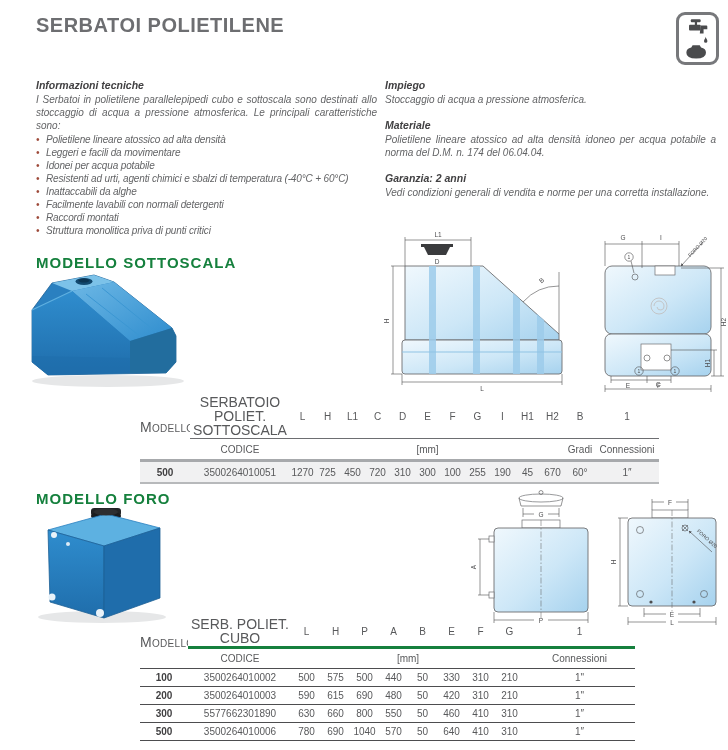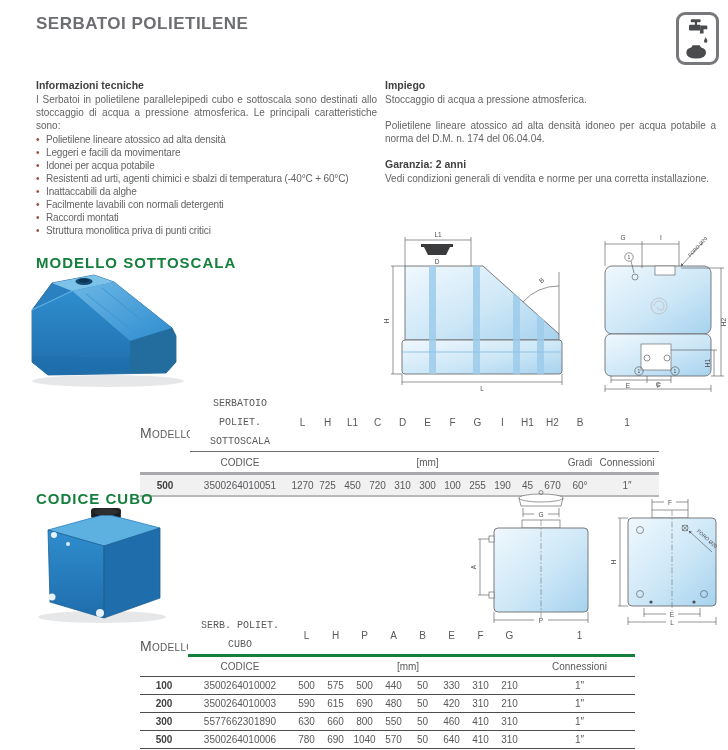--- a/index.html
+++ b/index.html
@@ -1,36 +1,36 @@
 <!DOCTYPE html>
 <html><head>
 <meta charset="utf-8">
 <style>
   html,body{margin:0;padding:0;background:#fff;}
   #page{position:relative;width:728px;height:750px;background:#ffffff;overflow:hidden;
         font-family:"Liberation Sans",sans-serif;color:#636466;}
-  .h1{position:absolute;left:36px;top:14px;font-size:17px;font-weight:bold;color:#6d6e71;letter-spacing:.5px;margin:0;}
+  .h1{position:absolute;left:36px;top:14px;font-size:20px;font-weight:bold;color:#6d6e71;letter-spacing:.5px;margin:0;}
   .tapbox{position:absolute;left:676px;top:12px;width:43px;height:53px;border:3px solid #77787b;
           border-radius:9px;box-sizing:border-box;display:flex;align-items:center;justify-content:center;}
-  .col{position:absolute;font-size:10px;line-height:13px;color:#636466;}
+  .col{position:absolute;font-size:10px;line-height:13px;color:#636466;font-style:italic;}
   #colL{left:36px;top:79px;width:341px;}
   #colR{left:385px;top:79px;width:331px;}
   .bh{font-weight:bold;color:#414042;font-size:10.5px;margin:0 0 1px 0;}
   .col p{margin:0;text-align:justify;}
   .blk{margin:0 0 13px 0;}
   ul.bl{list-style:none;margin:1px 0 0 0;padding:0;}
   ul.bl li{position:relative;padding-left:10px;letter-spacing:-.15px;}
   ul.bl li::before{content:"•";position:absolute;left:0;top:0;color:#9e4a3a;}
   .mh{position:absolute;left:36px;font-size:15px;font-weight:bold;color:#15803d;letter-spacing:1px;margin:0;}
   #mh1{top:254px;} #mh2{top:490px;}
   .absvg{position:absolute;}
   table.spec{position:absolute;border-collapse:collapse;table-layout:fixed;font-size:10px;color:#58595b;}
   table.spec td{text-align:center;padding:0;vertical-align:middle;overflow:hidden;}
   .mod{font-variant:small-caps;font-size:14px;letter-spacing:.3px;}
-  .prod{font-size:10px;line-height:19px;font-family:Liberation Mono, monospace;}
+  .prod{font-size:14px;line-height:14px;}
   .bold{font-weight:bold;color:#414042;}
   #t1{left:140px;top:394px;width:519px;}
   #t1 tr.r1 td{height:44px;}
   #t1 tr.r1 td.u{border-bottom:1px solid #6d6e71;}
   #t1 tr.r2 td{height:20px;}
   #t1 tr.r3 td{height:20px;background:#f1f1f2;border-top:3px solid #a7a9ac;border-bottom:2px solid #b7b9bb;}
   #t2{left:140px;top:616px;width:495px;}
   #t2 tr.r1 td{height:30px;}
   #t2 tr.r1 td.u{border-bottom:3px solid #15803d;}
   #t2 tr.r2 td{height:19px;border-bottom:1px solid #4d4d4f;}
@@ -96,20 +96,21 @@
       <li>Struttura monolitica priva di punti critici</li>
     </ul>
   </section>
 
   <section class="col" id="colR">
     <div class="blk">
       <h2 class="bh">Impiego</h2>
       <p>Stoccaggio di acqua a pressione atmosferica.</p>
     </div>
     <div class="blk">
+      <h2 class="bh">Materiale</h2>
       <p>Polietilene lineare atossico ad alta densità idoneo per acqua potabile a norma del D.M. n. 174 del 06.04.04.</p>
     </div>
     <div class="blk">
       <h2 class="bh">Garanzia: 2 anni</h2>
       <p>Vedi condizioni generali di vendita e norme per una corretta installazione.</p>
     </div>
   </section>
 
   <h2 class="mh" id="mh1">MODELLO SOTTOSCALA</h2>
 
@@ -277,21 +278,21 @@
       <td>255</td>
       <td>190</td>
       <td>45</td>
       <td>670</td>
       <td>60°</td>
       <td>1″</td>
     </tr>
   </tbody>
     </table>
 
-  <h2 class="mh" id="mh2">CODICE CUBO</h2>
+  <h2 class="mh" id="mh2">MODELLO FORO</h2>
 
   <svg class="absvg" style="left:24px;top:504px" width="152" height="122" viewBox="0 0 152 122">
     <ellipse cx="78" cy="113" rx="64" ry="6" fill="#e6e7e8"></ellipse>
     <rect x="67" y="4" width="30" height="8" rx="3" fill="#222325"></rect>
     <ellipse cx="82" cy="12" rx="15" ry="5" fill="#1b1c1e"></ellipse>
     <polygon points="24,26 82,10 136,24 80,42" fill="#5db1e1" stroke="#2a80c0" stroke-width="0.8"></polygon>
     <polygon points="24,26 80,42 80,114 26,98" fill="url(#gFront)" stroke="#1d5f94" stroke-width="0.8"></polygon>
     <polygon points="80,42 136,24 136,94 80,114" fill="#1f6dab" stroke="#1d5f94" stroke-width="0.8"></polygon>
     <ellipse cx="82" cy="8" rx="12" ry="3.5" fill="#2d2e30"></ellipse>
     <circle cx="30" cy="31" r="3" fill="#e9f2f9"></circle>

